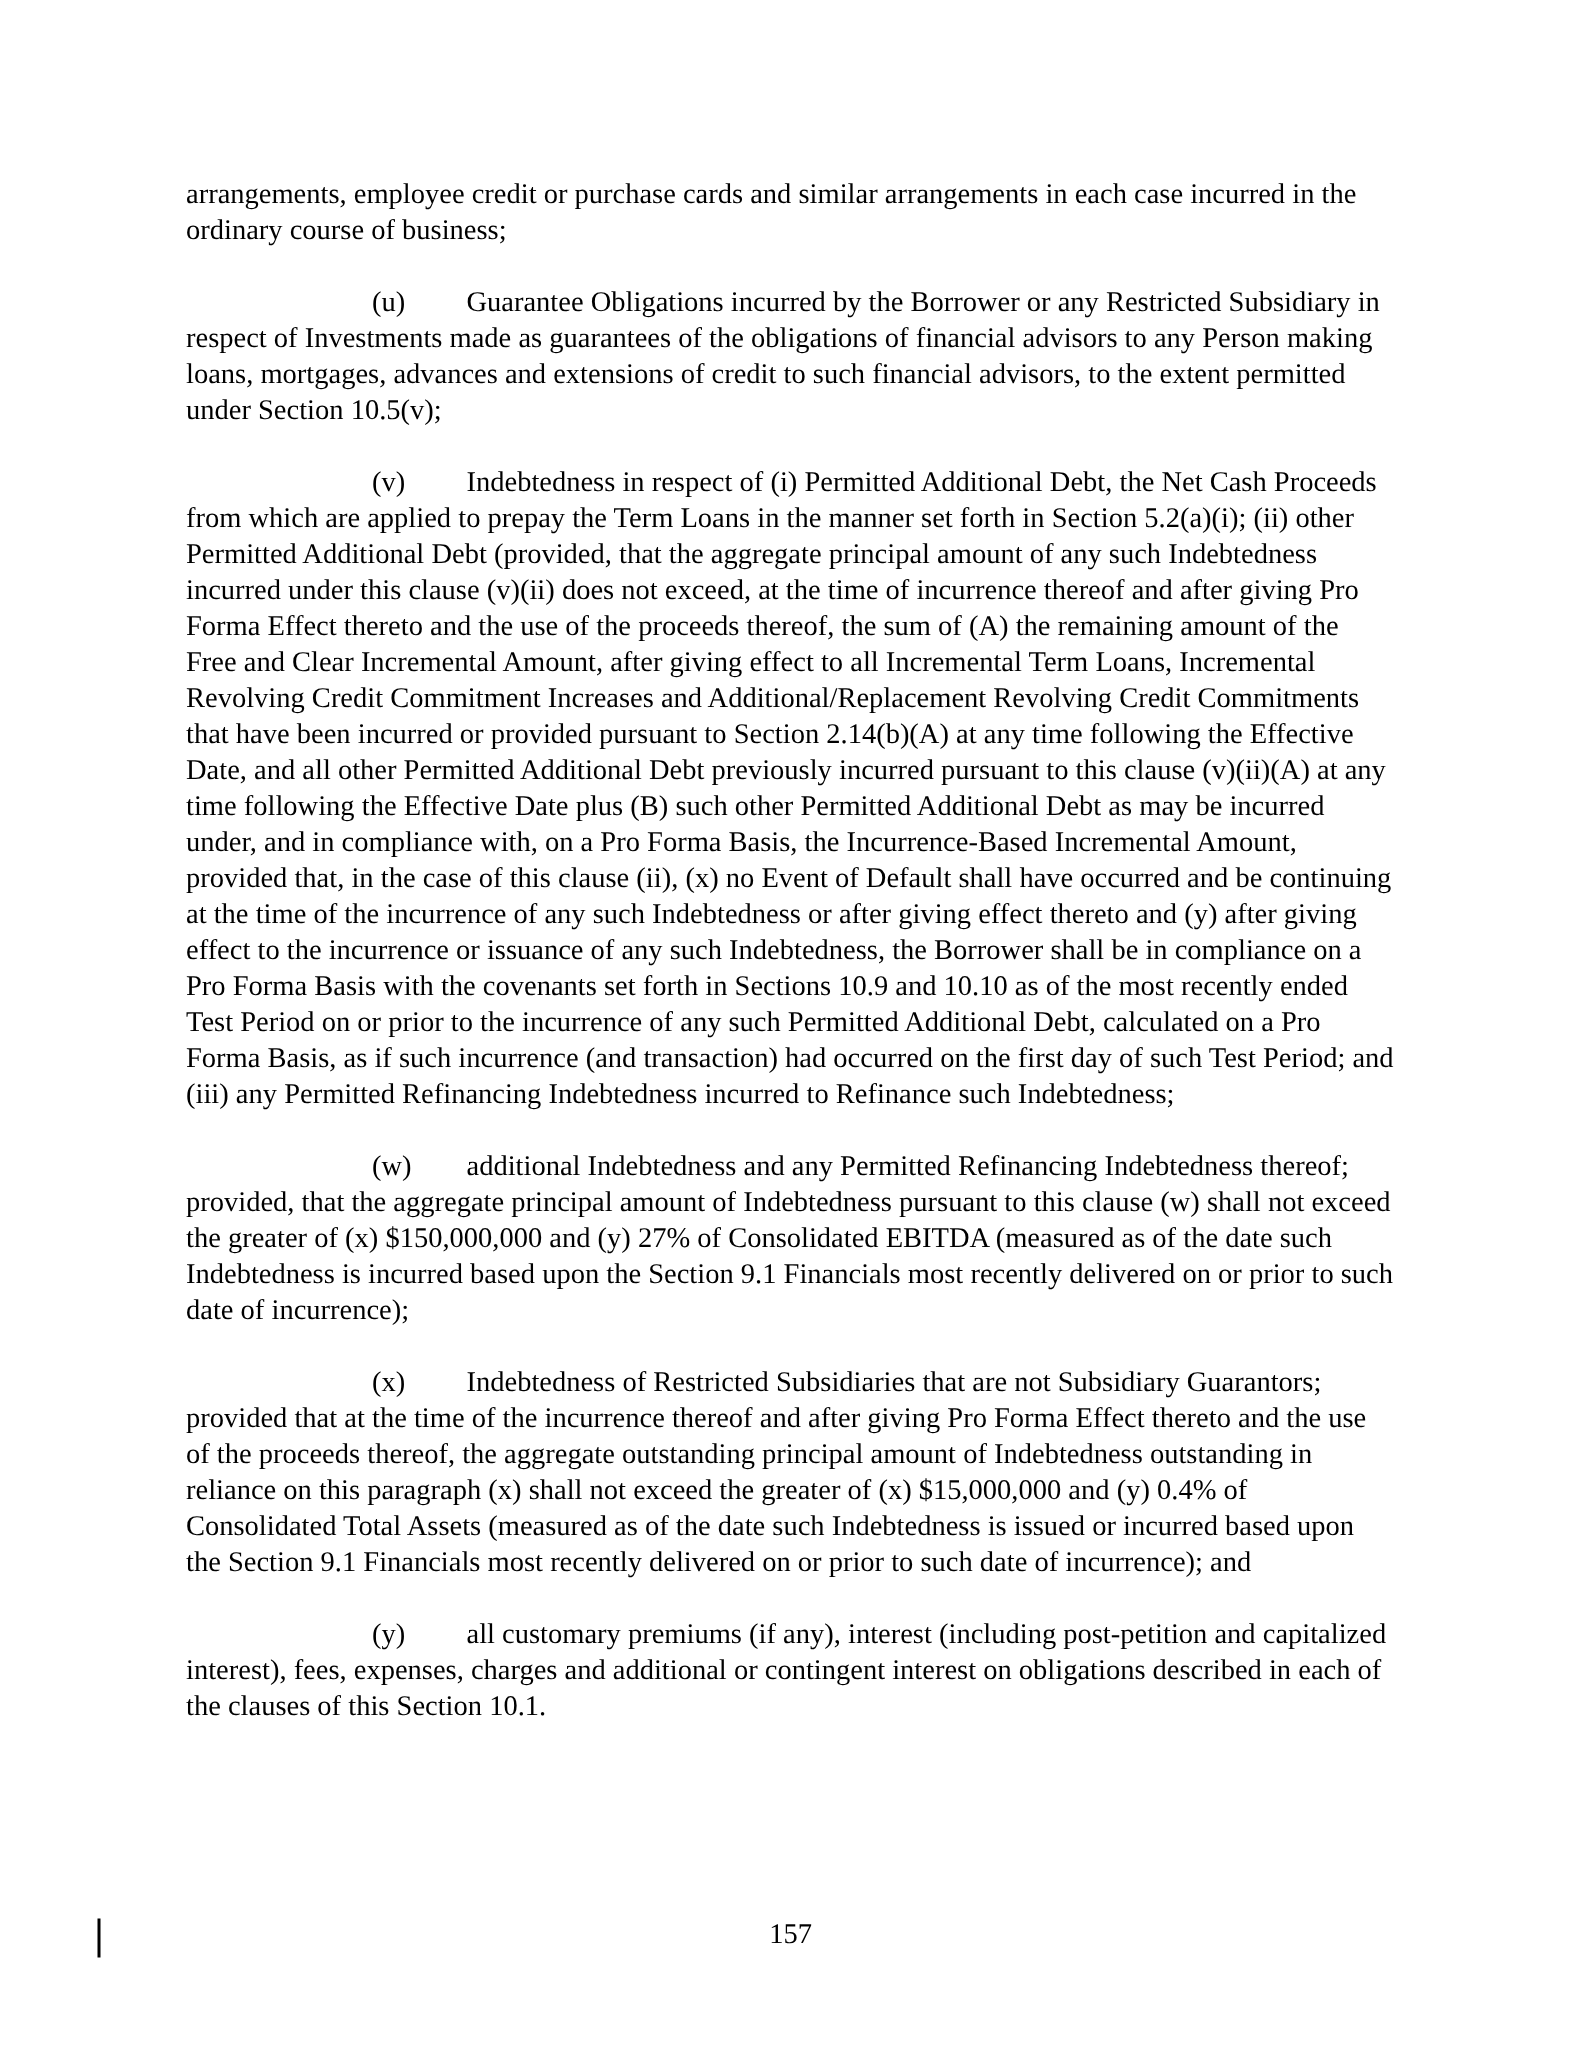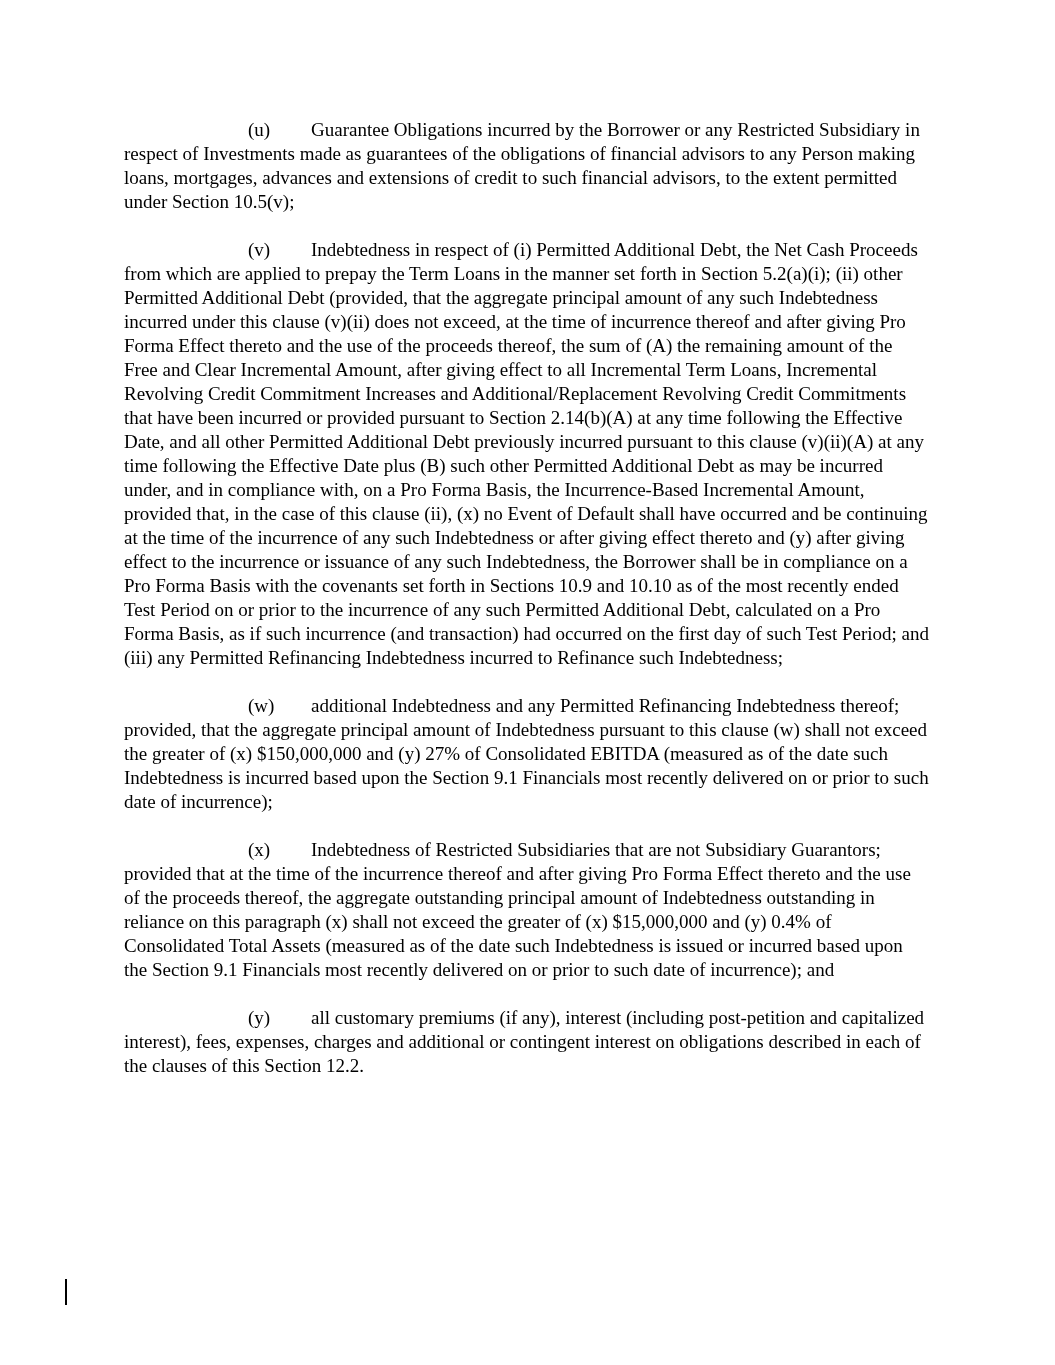--- a/index.html
+++ b/index.html
@@ -48,21 +48,25 @@
   }
 </style>
 </head>
 <body>
 
 <div class="page">
 
   <div class="revision-bar"></div>
 
   <div class="text-block">
+    <p class="para"><span>arrangements, employee credit or purchase cards and similar arrangements in each case incurred in the ordinary course of business;</span></p>
     <p class="para clause"><span class="clause-label">(u)</span><span>Guarantee Obligations incurred by the Borrower or any Restricted Subsidiary in respect of Investments made as guarantees of the obligations of financial advisors to any Person making loans, mortgages, advances and extensions of credit to such financial advisors, to the extent permitted under Section 10.5(v);</span></p>
     <p class="para clause"><span class="clause-label">(v)</span><span>Indebtedness in respect of (i) Permitted Additional Debt, the Net Cash Proceeds from which are applied to prepay the Term Loans in the manner set forth in Section 5.2(a)(i); (ii) other Permitted Additional Debt (</span><span class="underlined">provided</span><span>, that the aggregate principal amount of any such Indebtedness incurred under this clause (v)(ii) does not exceed, at the time of incurrence thereof and after giving Pro Forma Effect thereto and the use of the proceeds thereof, the sum of (A) the remaining amount of the Free and Clear Incremental Amount, after giving effect to all Incremental Term Loans, Incremental Revolving Credit Commitment Increases and Additional/Replacement Revolving Credit Commitments that have been incurred or provided pursuant to Section 2.14(b)(A) at any time following the Effective Date, and all other Permitted Additional Debt previously incurred pursuant to this clause (v)(ii)(A) at any time following the Effective Date plus (B) such other Permitted Additional Debt as may be incurred under, and in compliance with, on a Pro Forma Basis, the Incurrence-Based Incremental Amount, </span><span class="underlined">provided</span><span> that, in the case of this clause (ii), (x) no Event of Default shall have occurred and be continuing at the time of the incurrence of any such Indebtedness or after giving effect thereto and (y) after giving effect to the incurrence or issuance of any such Indebtedness, the Borrower shall be in compliance on a Pro Forma Basis with the covenants set forth in Sections 10.9 and 10.10 as of the most recently ended Test Period on or prior to the incurrence of any such Permitted Additional Debt, calculated on a Pro Forma Basis, as if such incurrence (and transaction) had occurred on the first day of such Test Period; and (iii) any Permitted Refinancing Indebtedness incurred to Refinance such Indebtedness;</span></p>
     <p class="para clause"><span class="clause-label">(w)</span><span>additional Indebtedness and any Permitted Refinancing Indebtedness thereof; </span><span class="underlined">provided</span><span>, that the aggregate principal amount of Indebtedness pursuant to this clause (w) shall not exceed the greater of (x) $150,000,000 and (y) 27% of Consolidated EBITDA (measured as of the date such Indebtedness is incurred based upon the Section 9.1 Financials most recently delivered on or prior to such date of incurrence);</span></p>
     <p class="para clause"><span class="clause-label">(x)</span><span>Indebtedness of Restricted Subsidiaries that are not Subsidiary Guarantors; </span><span class="underlined">provided</span><span> that at the time of the incurrence thereof and after giving Pro Forma Effect thereto and the use of the proceeds thereof, the aggregate outstanding principal amount of Indebtedness outstanding in reliance on this paragraph (x) shall not exceed the greater of (x) $15,000,000 and (y) 0.4% of Consolidated Total Assets (measured as of the date such Indebtedness is issued or incurred based upon the Section 9.1 Financials most recently delivered on or prior to such date of incurrence); and</span></p>
-    <p class="para clause"><span class="clause-label">(y)</span><span>all customary premiums (if any), interest (including post-petition and capitalized interest), fees, expenses, charges and additional or contingent interest on obligations described in each of the clauses of this Section 12.2.</span></p>
+    <p class="para clause"><span class="clause-label">(y)</span><span>all customary premiums (if any), interest (including post-petition and capitalized interest), fees, expenses, charges and additional or contingent interest on obligations described in each of the clauses of this Section 10.1.</span></p>
   </div>
 
+  <div class="footer">
+    <span>157</span>
+  </div>
 
 </div>
 
 </body></html>

